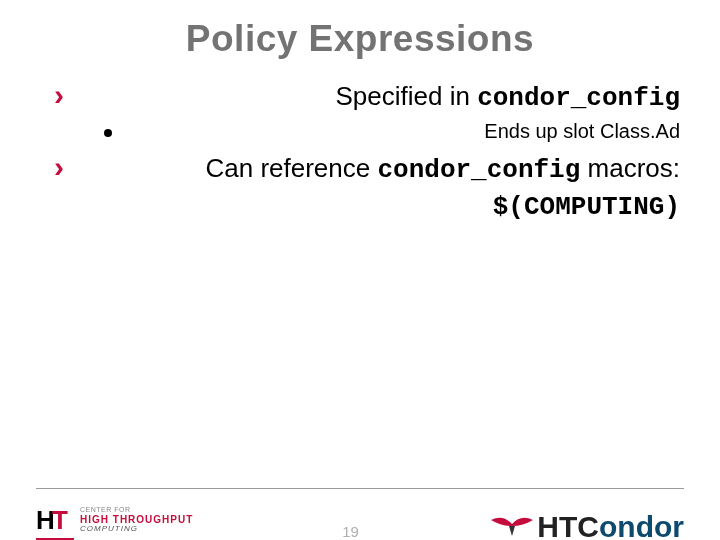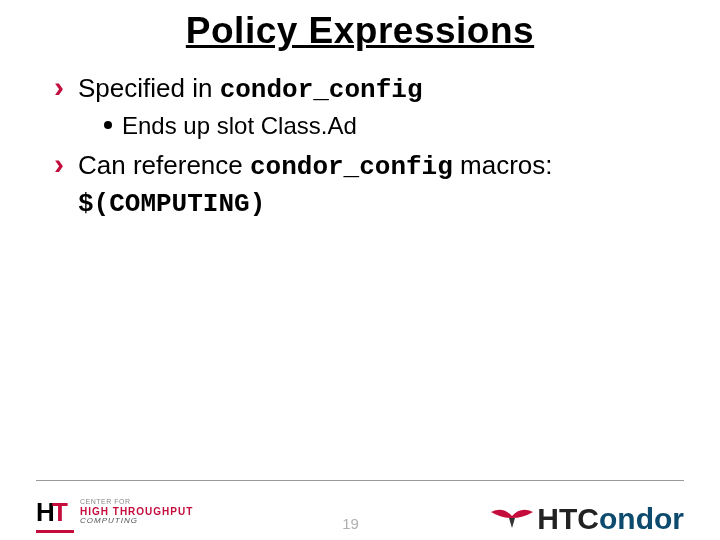--- a/index.html
+++ b/index.html
@@ -16,27 +16,27 @@
   .slide {
     width: 720px;
     height: 540px;
     position: relative;
     box-sizing: border-box;
   }
   .title {
     text-align: center;
     font-size: 37px;
     font-weight: bold;
-    color: #000000;
-    margin-top: 10px;
+    color: #737373;
+    margin-top: 18px;
     letter-spacing: 0.5px;
-    text-decoration: underline;
   }
   .content {
     padding: 20px 40px 0 50px;
+    text-align: right;
   }
   ul.lvl1 {
     list-style: none;
     padding: 0;
     margin: 0;
   }
   ul.lvl1 > li {
     position: relative;
     padding-left: 28px;
     font-size: 26px;
@@ -53,21 +53,21 @@
     font-weight: bold;
   }
   ul.lvl2 {
     list-style: none;
     padding: 0;
     margin: 4px 0 8px 26px;
   }
   ul.lvl2 > li {
     position: relative;
     padding-left: 18px;
-    font-size: 24px;
+    font-size: 20px;
     line-height: 1.25;
     margin-bottom: 4px;
   }
   ul.lvl2 > li::before {
     content: "";
     position: absolute;
     left: 0;
     top: 10px;
     width: 8px;
     height: 8px;

